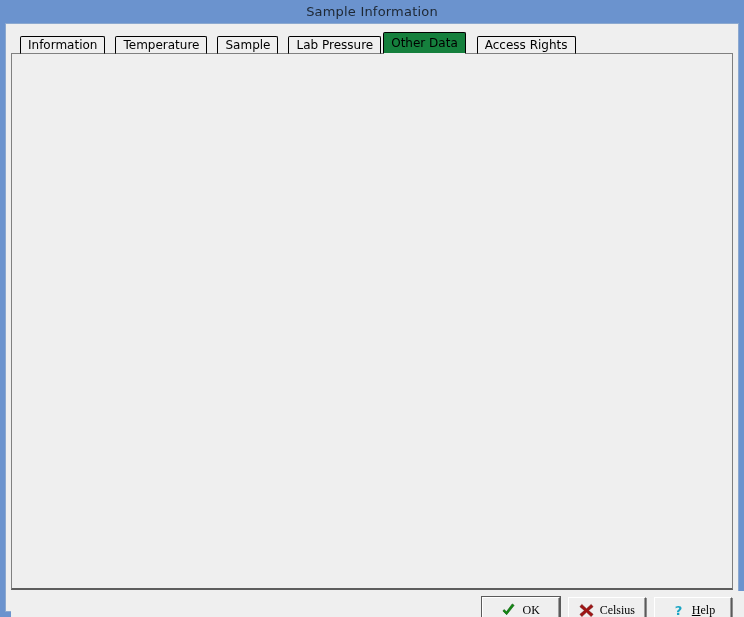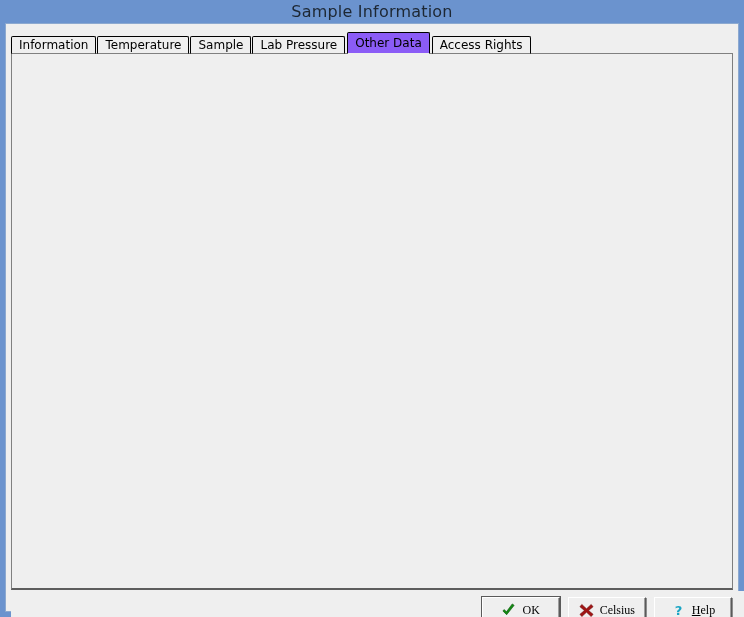--- a/index.html
+++ b/index.html
@@ -28,21 +28,21 @@
   .titlebar {
     position: absolute;
     left: 0; top: 0;
     width: 744px; height: 23px;
     background: #6b93ce;
     display: flex;
     align-items: center;
     justify-content: center;
   }
   .title-text {
-    font-size: 16px;
+    font-size: 13px;
     color: #1d2733;
     letter-spacing: 0.2px;
   }
 
   .client {
     position: absolute;
     left: 5px; top: 23px;
     width: 734px; height: 589px;
     background: #efefef;
     border: 1px solid #8ca9d0;
@@ -69,24 +69,25 @@
     border-right: 1px solid #000;
     border-bottom: 1px solid #808080;
     box-sizing: border-box;
     display: flex;
     align-items: center;
     font-size: 12px;
     line-height: 1;
     white-space: nowrap;
     color: #000;
     border-radius: 2px 2px 0 0;
+    margin-left: 9px;
   }
   .tab.selected {
     height: 22px;
-    background: #8b5cf6;
+    background: #15803d;
     border-bottom: 1px solid #efefef;
     margin-left: 1px;
     margin-right: 2px;
     z-index: 4;
   }
 
   
   .tabpage {
     position: absolute;
     left: 5px; top: 29px;

